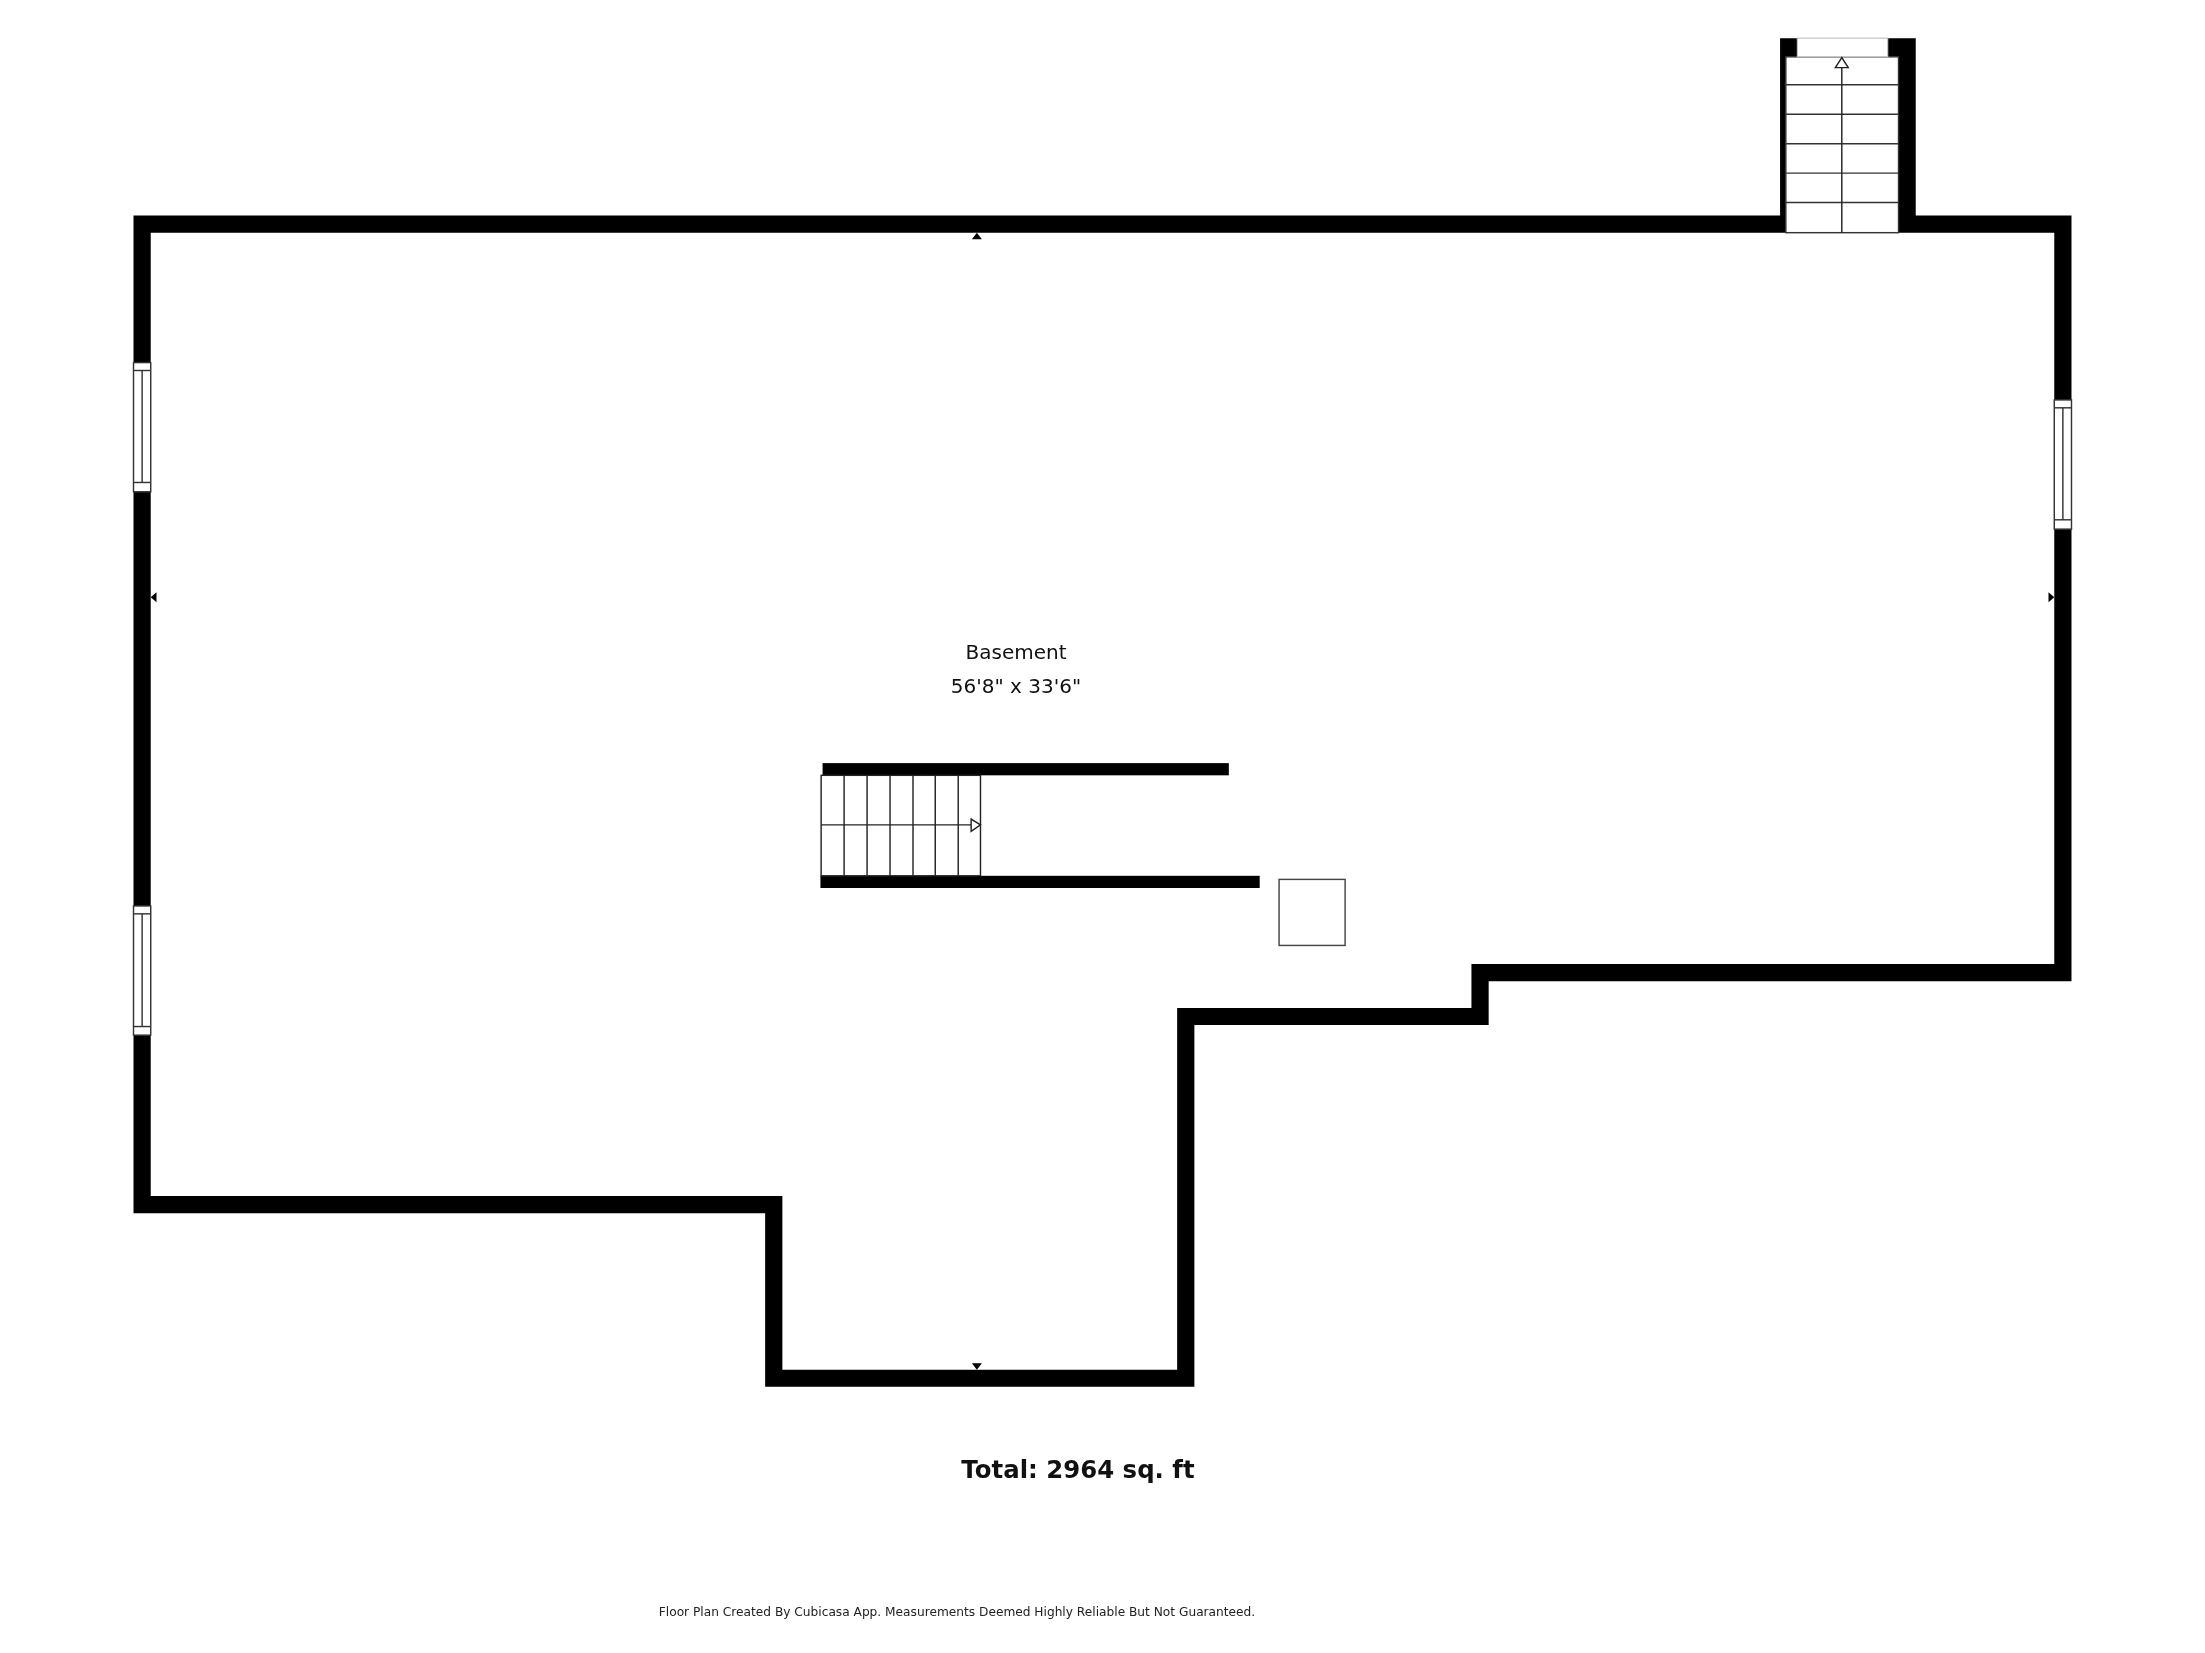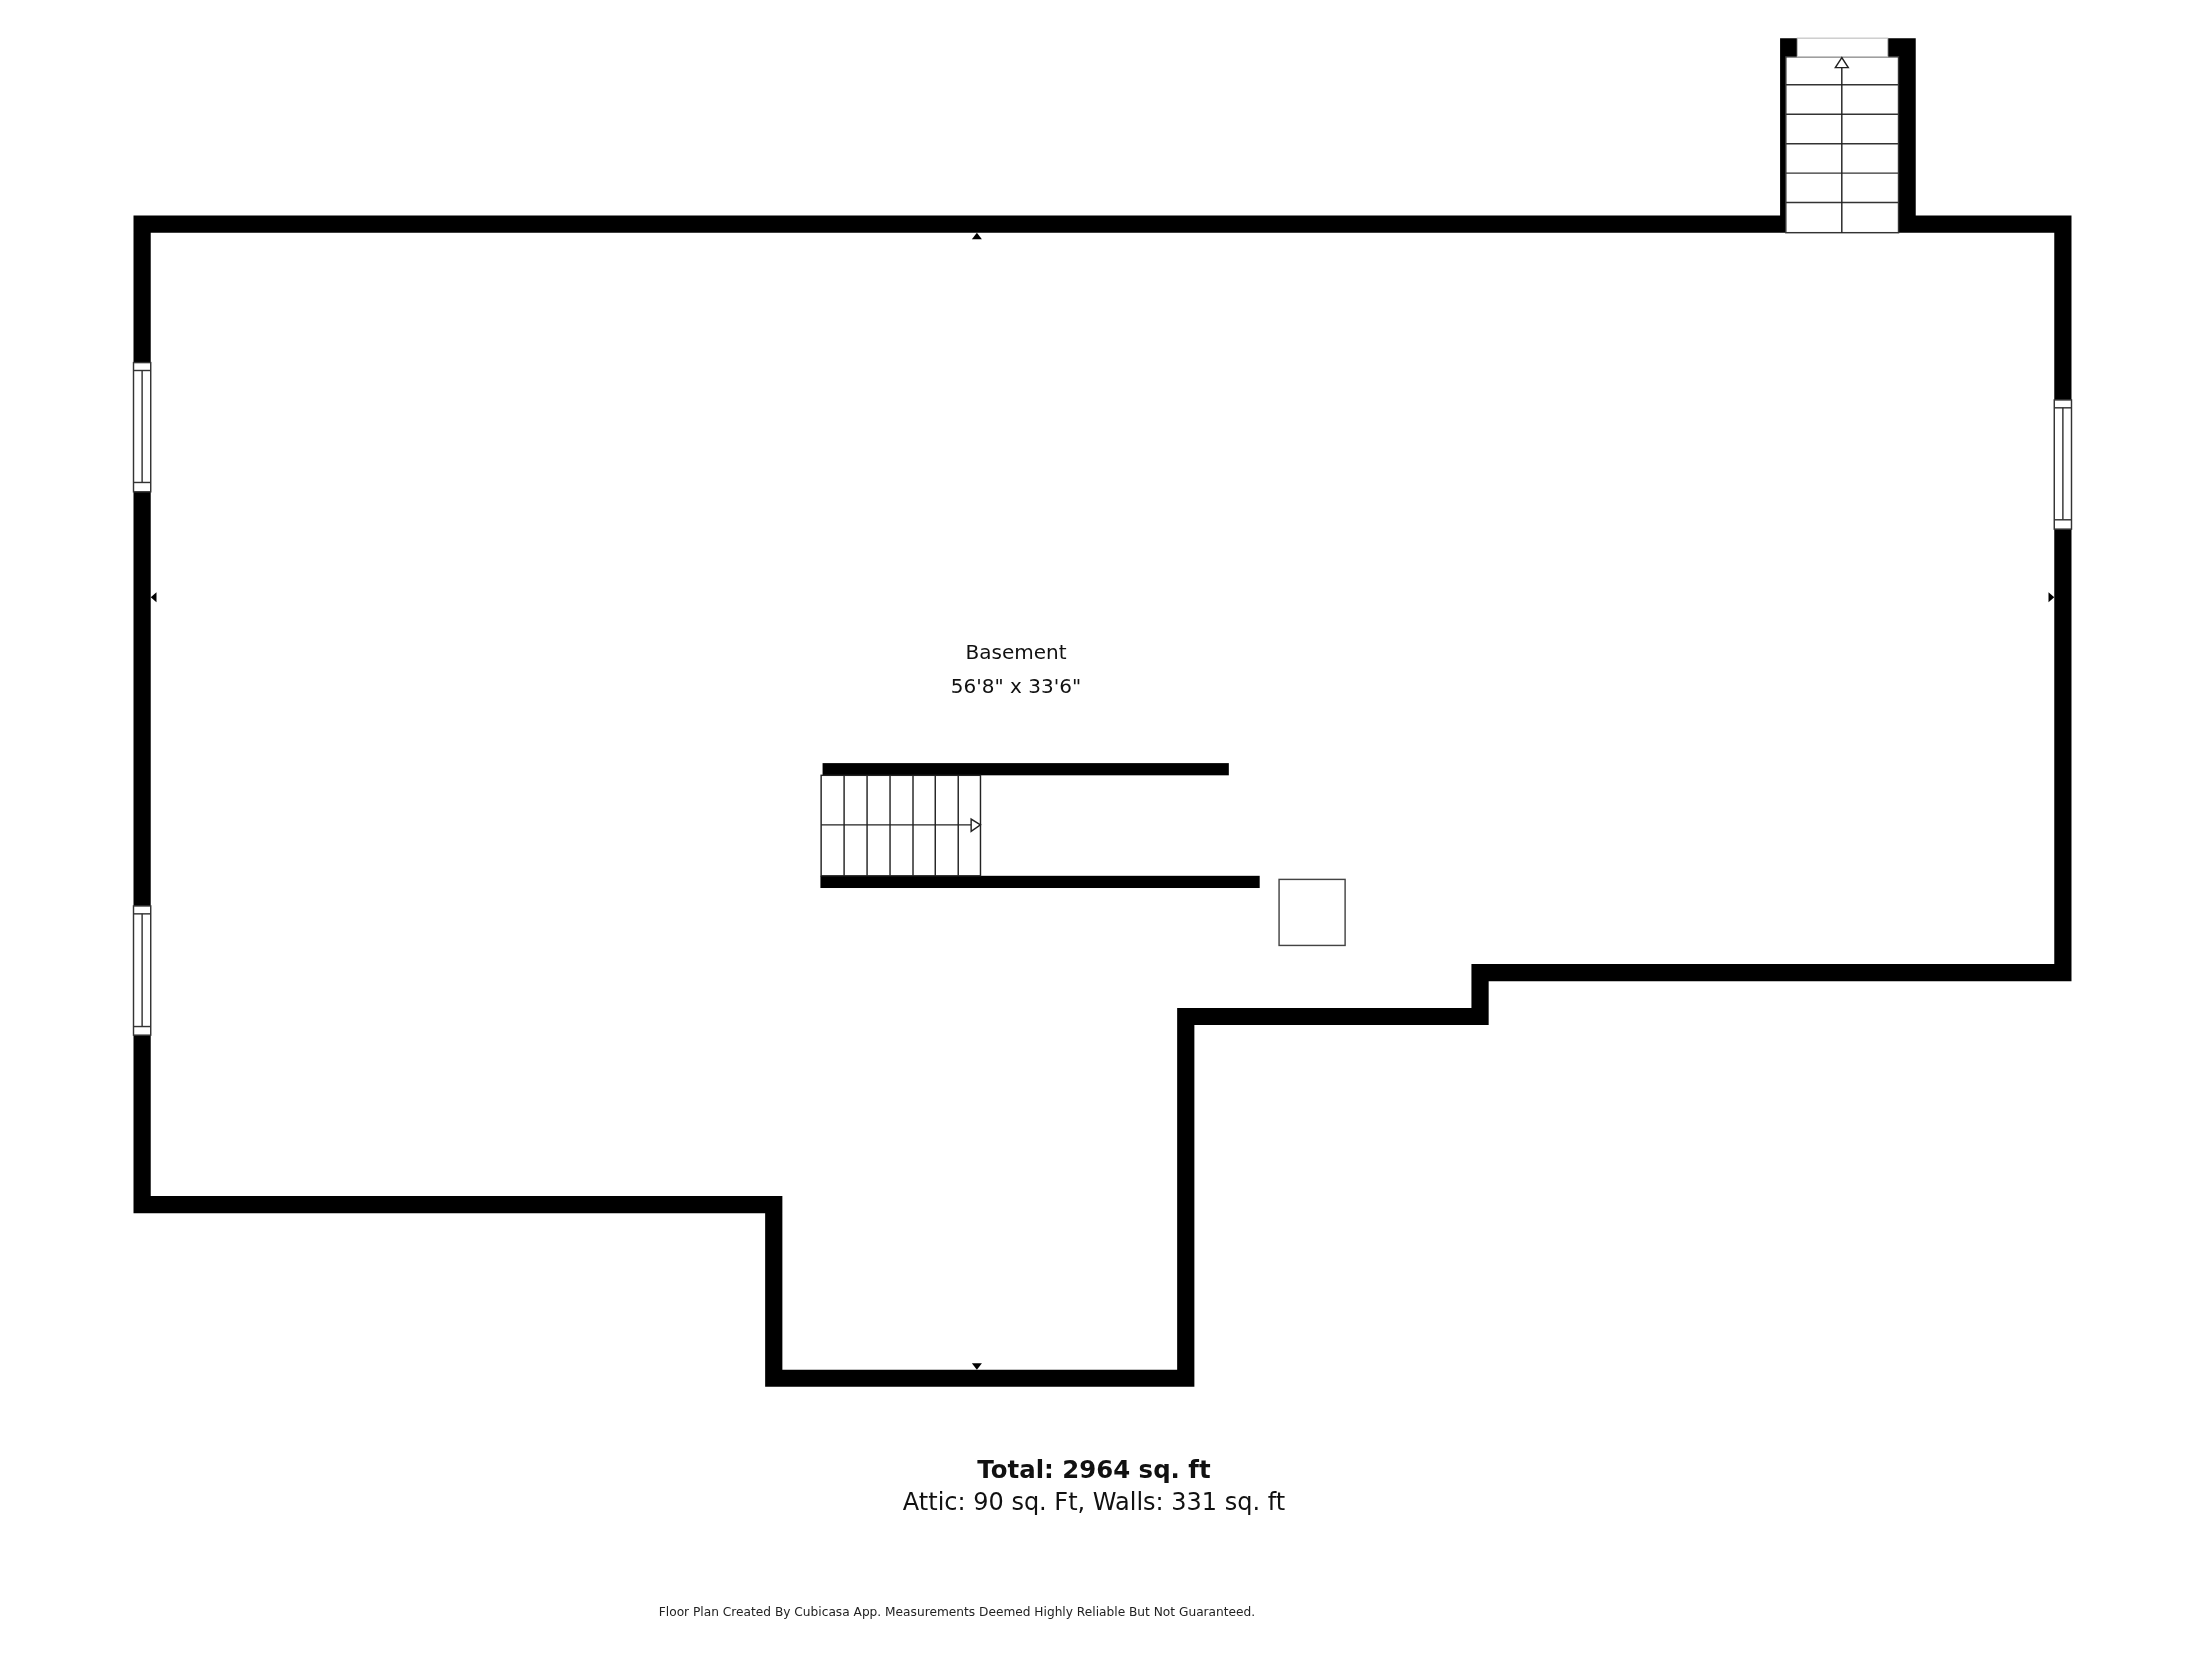--- a/index.html
+++ b/index.html
@@ -1,21 +1,21 @@
 <!DOCTYPE html>
 <html style="font-size:11.5px"><head>
 <meta charset="utf-8">
 <style>
   html, body { margin:0; padding:0; background:#ffffff; }
   body { width:2205px; height:1654px; position:relative; overflow:hidden;
          font-family:"DejaVu Sans", "Liberation Sans", sans-serif; color:#000; }
   #plan { position:absolute; left:0; top:0; width:2205px; height:1654px; }
   .room-label { position:absolute; left:887px; top:635px; width:258px; text-align:center;
                 font-size:20px; line-height:34px; color:#111; }
-  .summary { position:absolute; left:0; top:1453px; width:2156px; text-align:center; color:#111;margin-left:16px; }
+  .summary { position:absolute; left:0; top:1453px; width:2156px; text-align:center; color:#111; }
   .summary .total { font-size:24.4px; font-weight:bold; line-height:33px; }
   .summary .line { font-size:24px; line-height:32px; }
   .disclaimer { position:absolute; left:0; top:1605px; width:1914px; text-align:center;
                 font-size:12.2px; color:#222; }
 </style>
 </head>
 <body>
 
 <svg id="plan" viewBox="0 0 3072 2304" xmlns="http://www.w3.org/2000/svg">
 
@@ -74,17 +74,16 @@
   <polygon points="2862,832 2854,825 2854,839" fill="#000"></polygon>
 </svg>
 
 <div class="room-label">
   <div>Basement</div>
   <div>56'8" x 33'6"</div>
 </div>
 
 <div class="summary">
   <div class="total">Total: 2964 sq. ft</div>
-  <div class="line">Attic: 90 sq. Ft, Walls: 331 sq. ft</div>
 </div>
 
 <div class="disclaimer">Floor Plan Created By Cubicasa App. Measurements Deemed Highly Reliable But Not Guaranteed.</div>
 
 
 </body></html>

